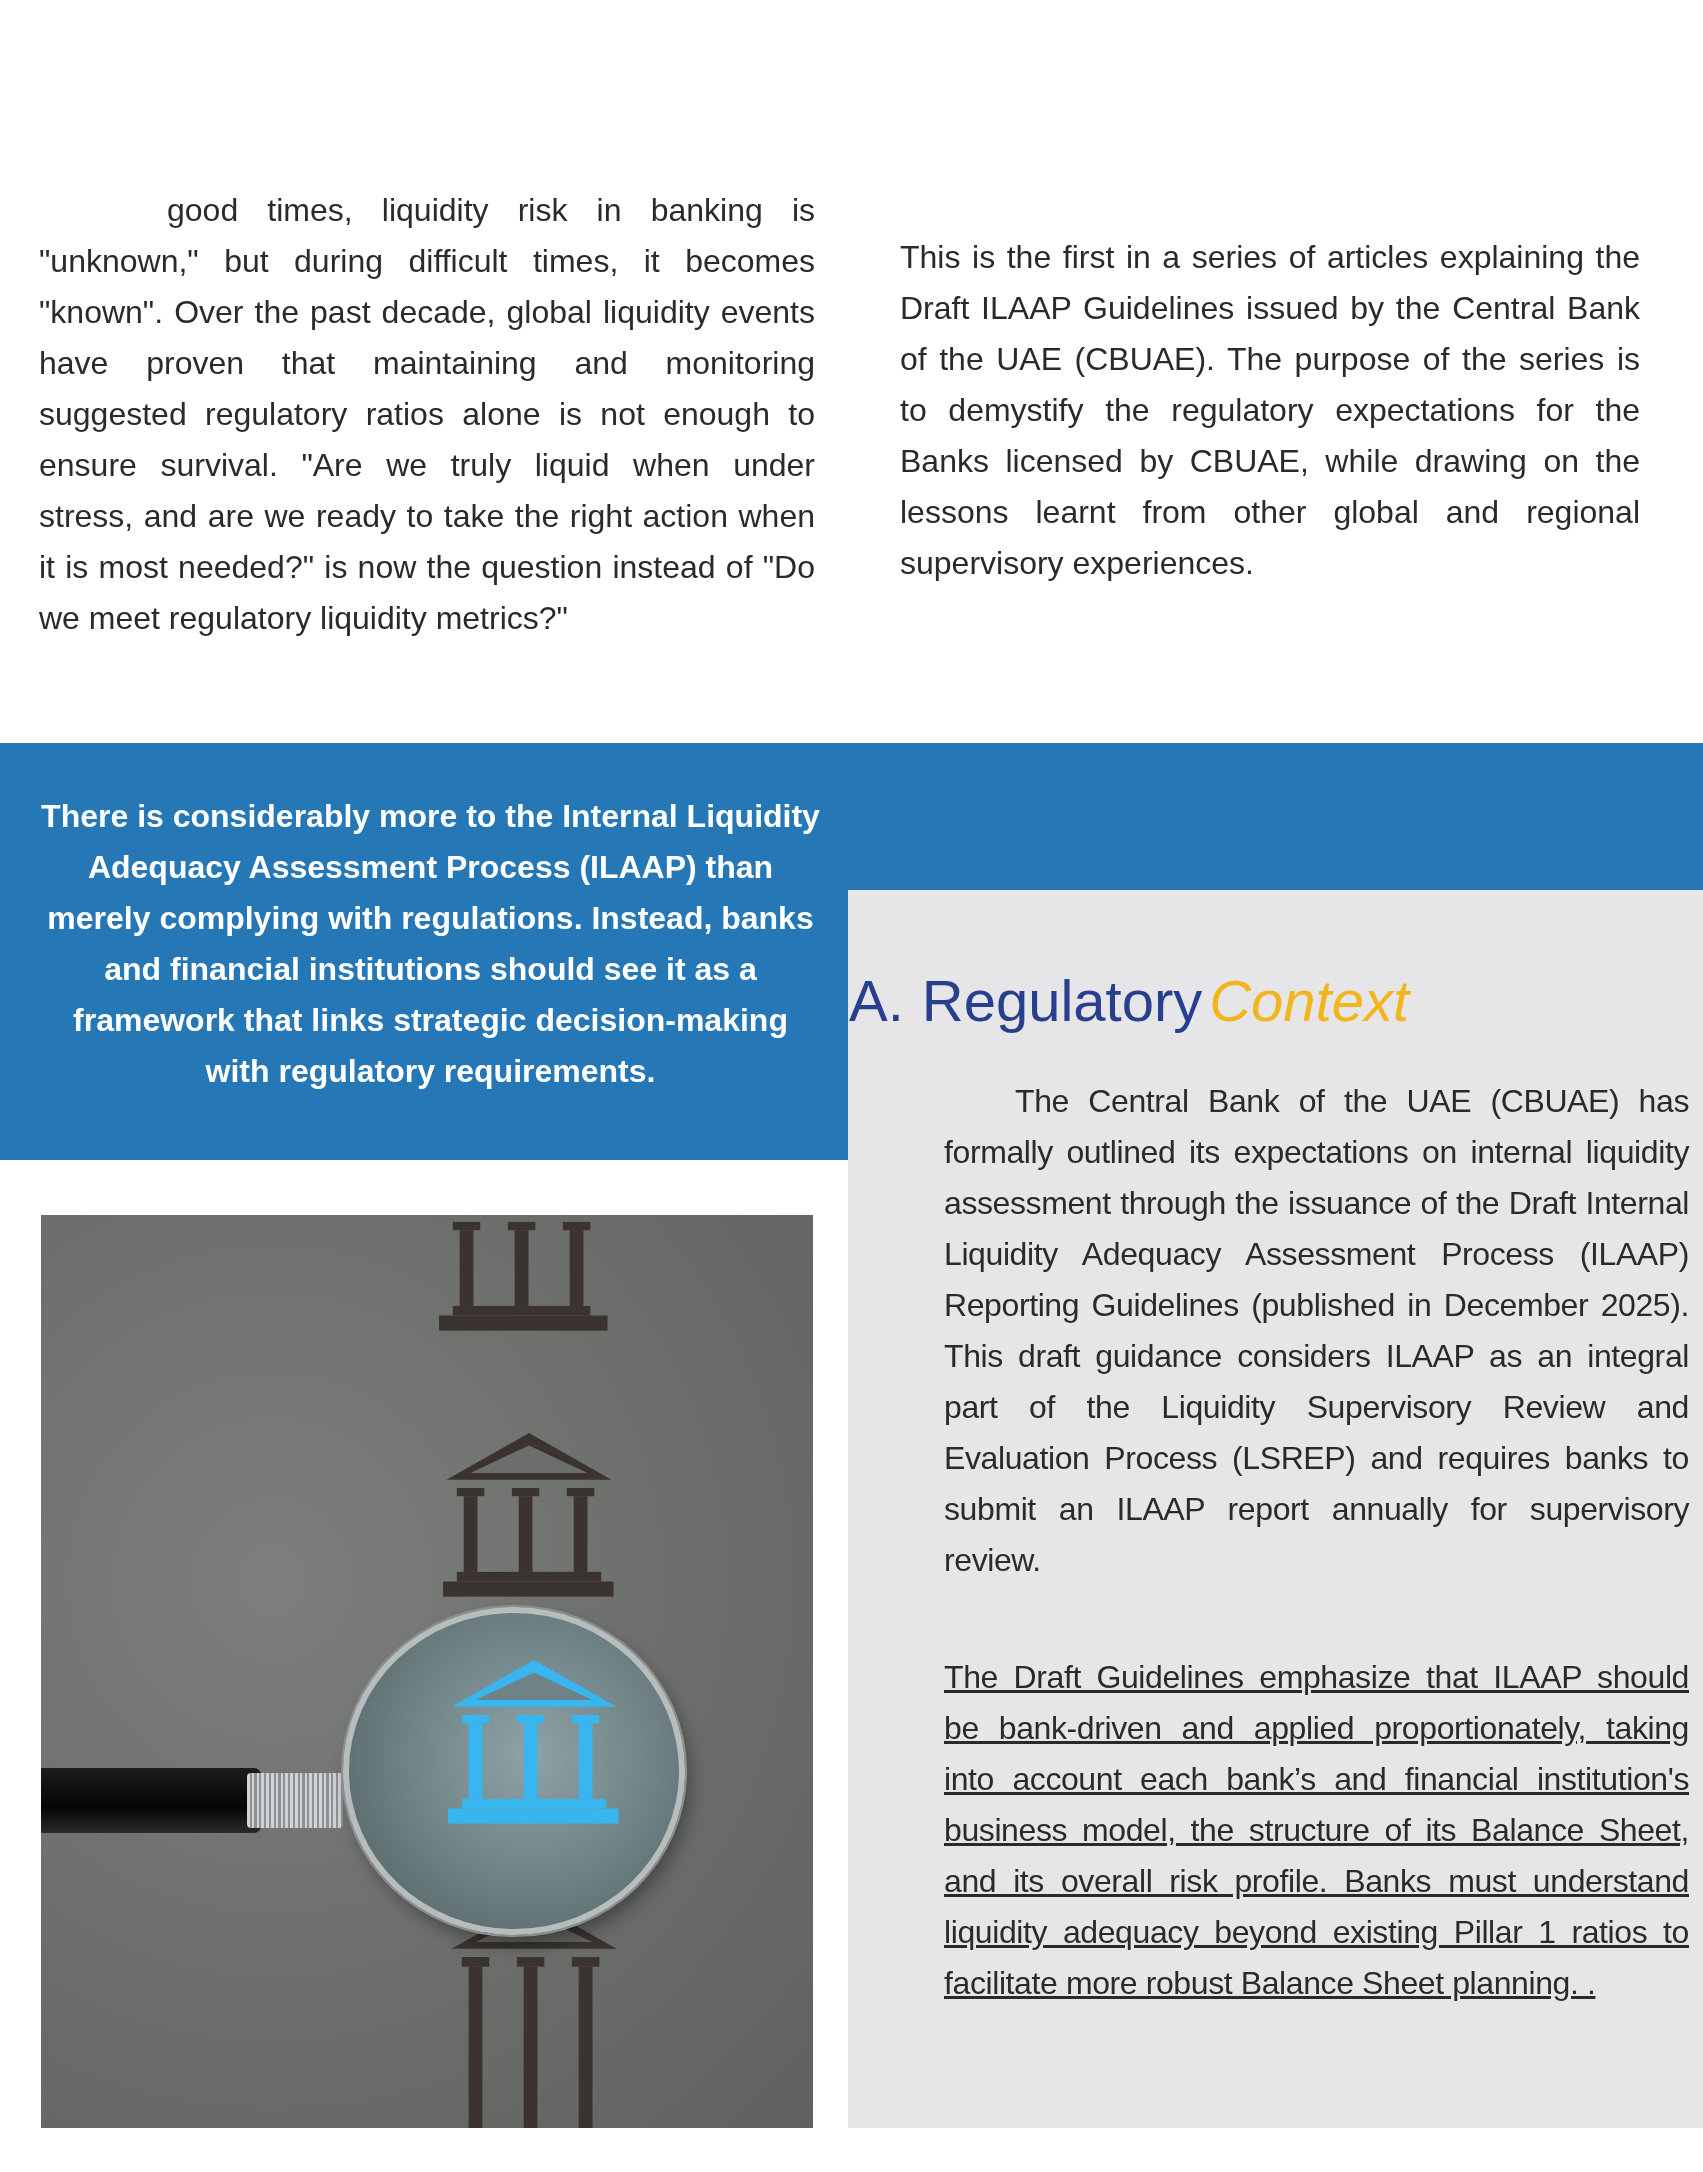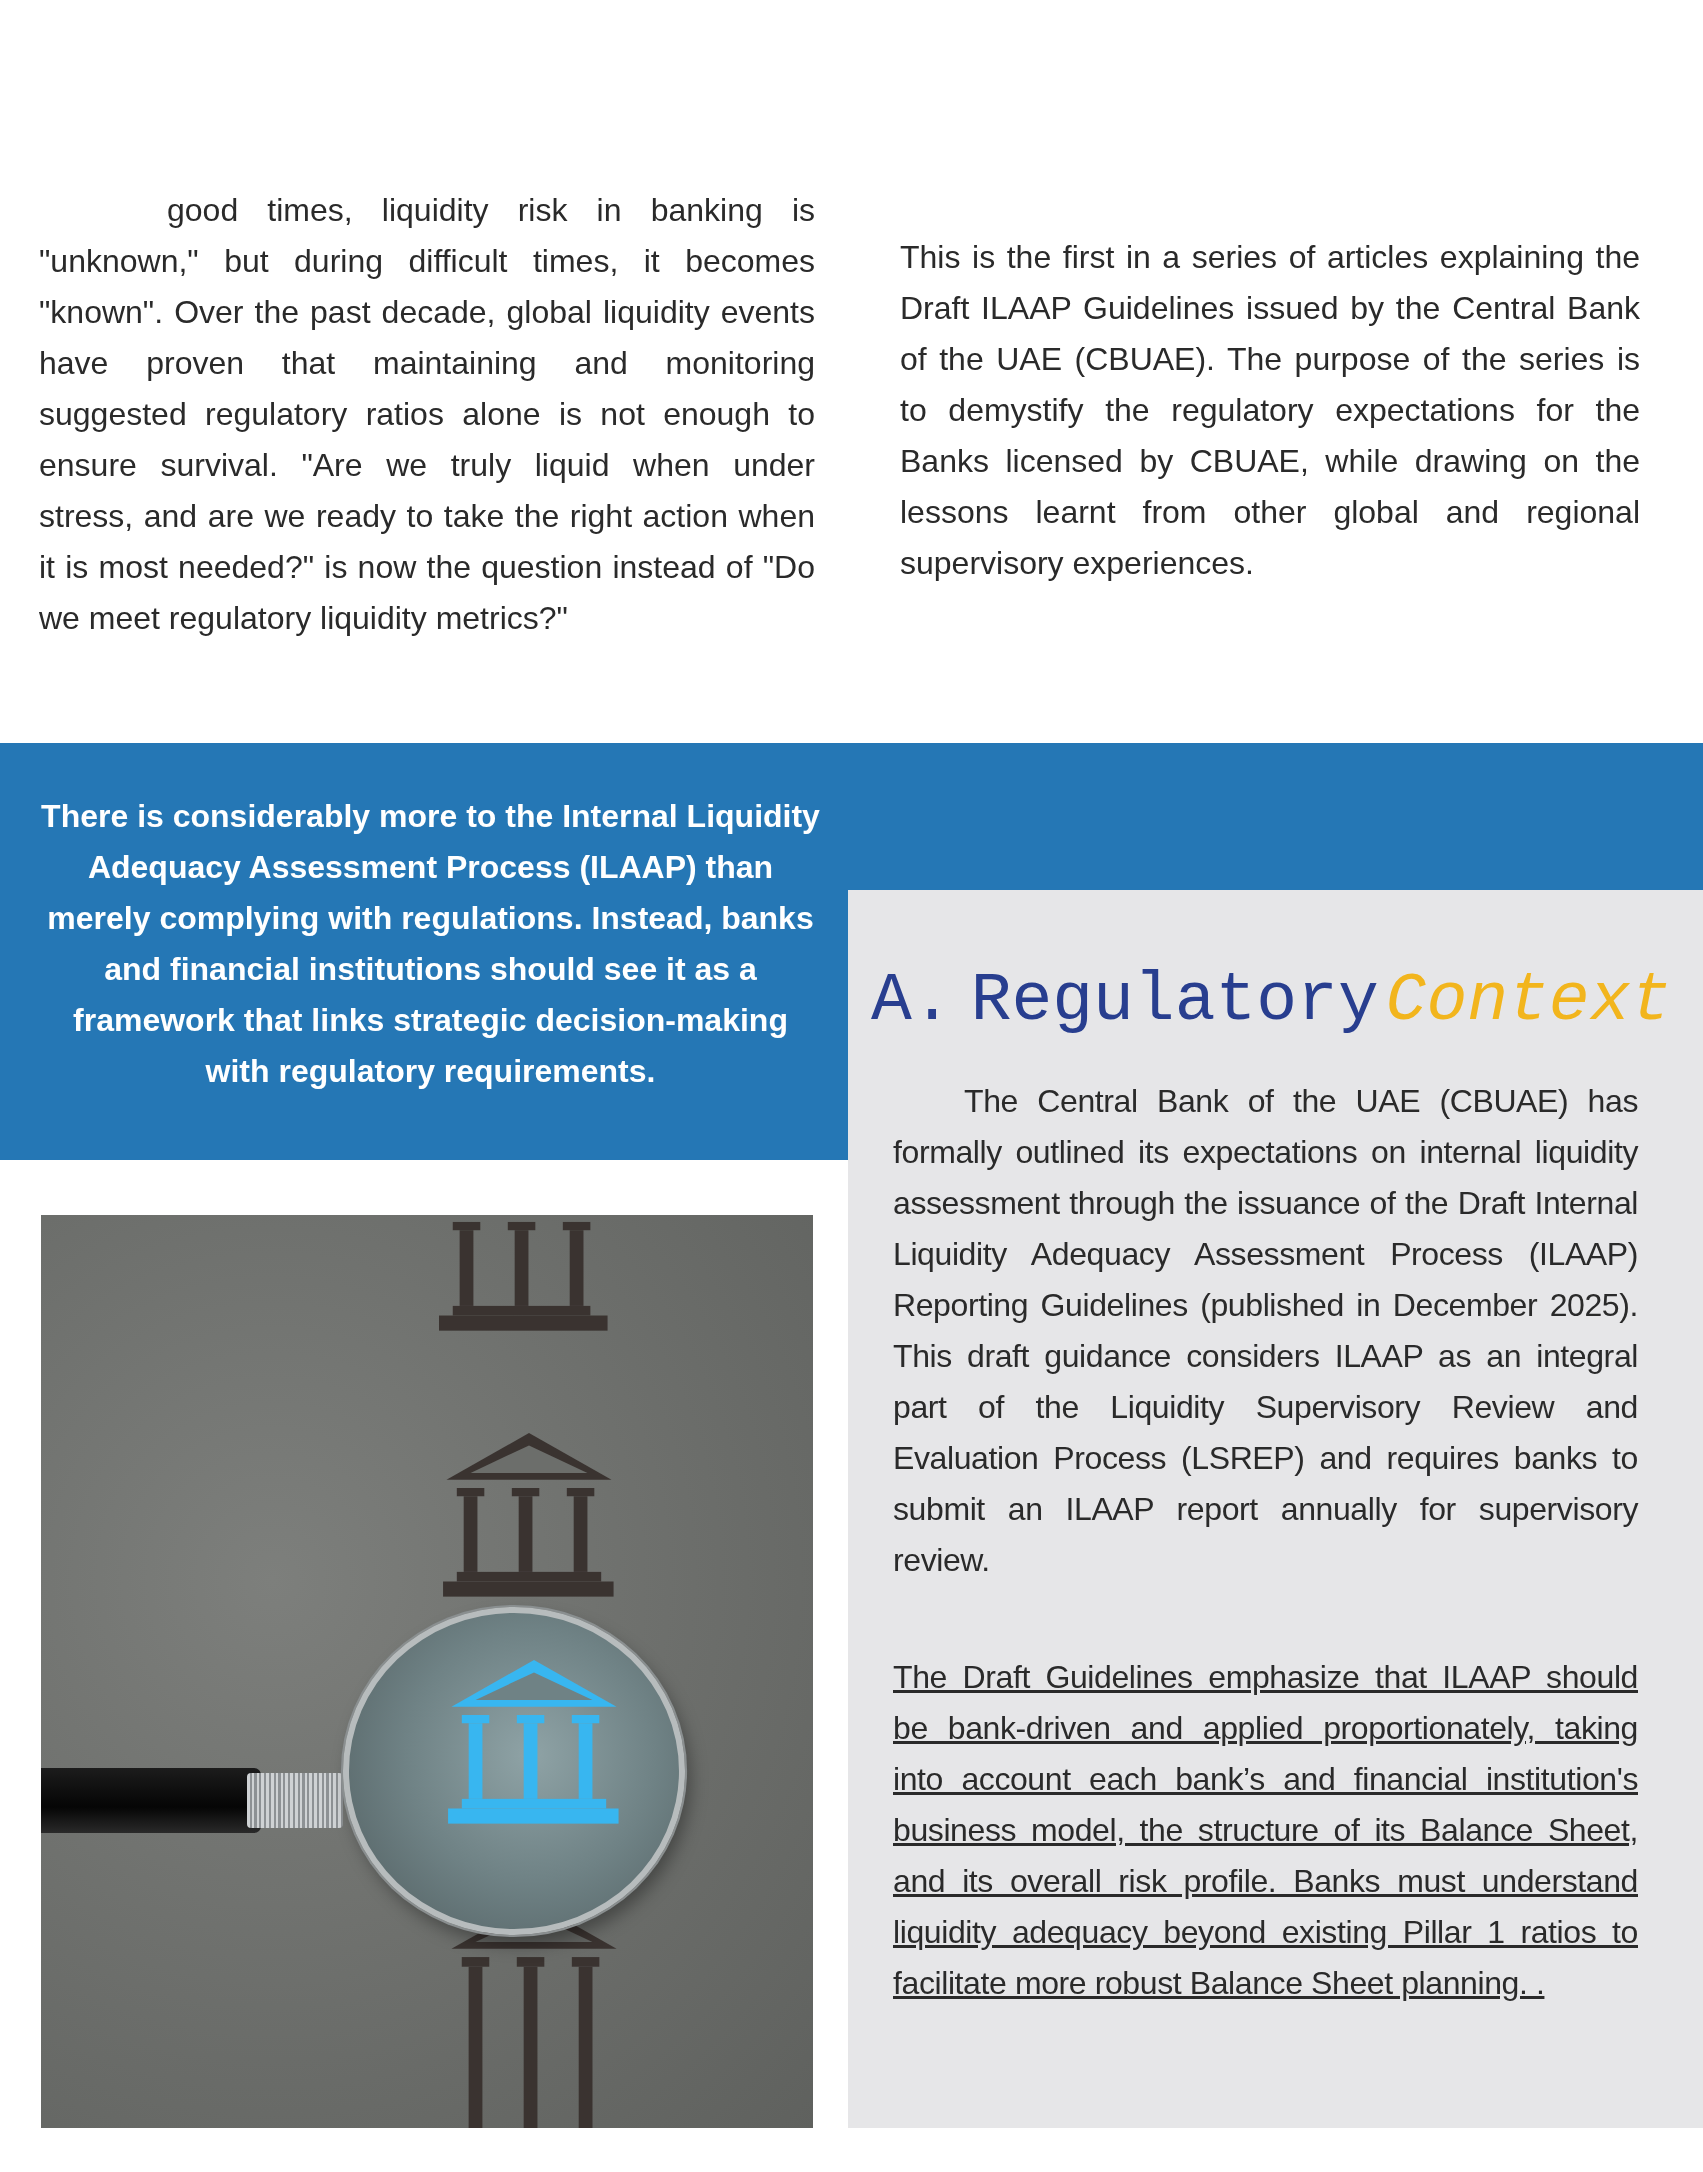--- a/index.html
+++ b/index.html
@@ -44,28 +44,28 @@
     color: #ffffff; font-weight: bold;
     font-size: 32px; line-height: 51px; text-align: center;
   }
 
   
   #grey-panel {
     left: 848px; top: 890px; width: 855px; height: 1238px;
     background: #e6e6e8;
   }
   #section-heading {
-    left: 871px; top: 956px; white-space: nowrap;
-    font-size: 68px; line-height: 89px; color: #283e8f; font-family: Liberation Mono, monospace;
+    left: 849px; top: 956px; white-space: nowrap;
+    font-size: 58px; line-height: 89px; color: #283e8f;
   }
   #section-heading .accent { color: #f2b51d; font-style: italic; margin-left: 6.9px; }
   #section-heading .num { margin-right: 18px; }
 
   .panel-para {
-    left: 893px; width: 745px;
+    left: 944px; width: 745px;
     font-size: 32px; line-height: 51px; color: #2a2a2a;
     text-align: justify; text-align-last: left;
     letter-spacing: -0.4px;
   }
   #para-1 { top: 1076px; text-indent: 71px; }
   #para-2 { top: 1652px; text-decoration: underline; }
 
   
   #photo {
     left: 41px; top: 1215px; width: 772px; height: 913px;

